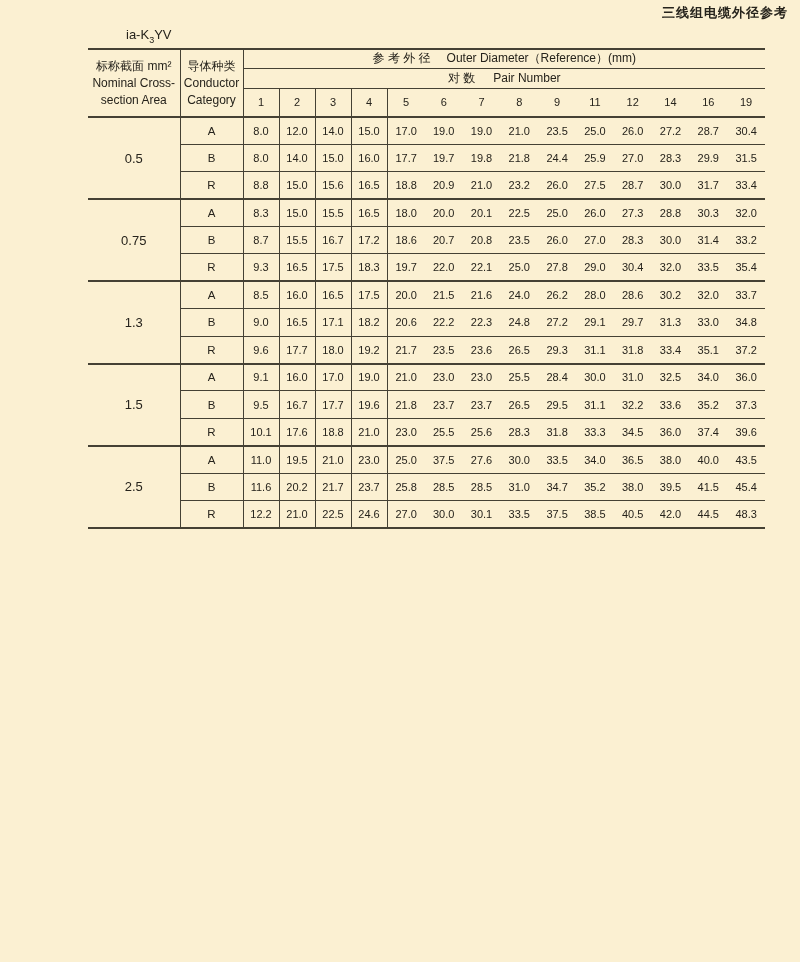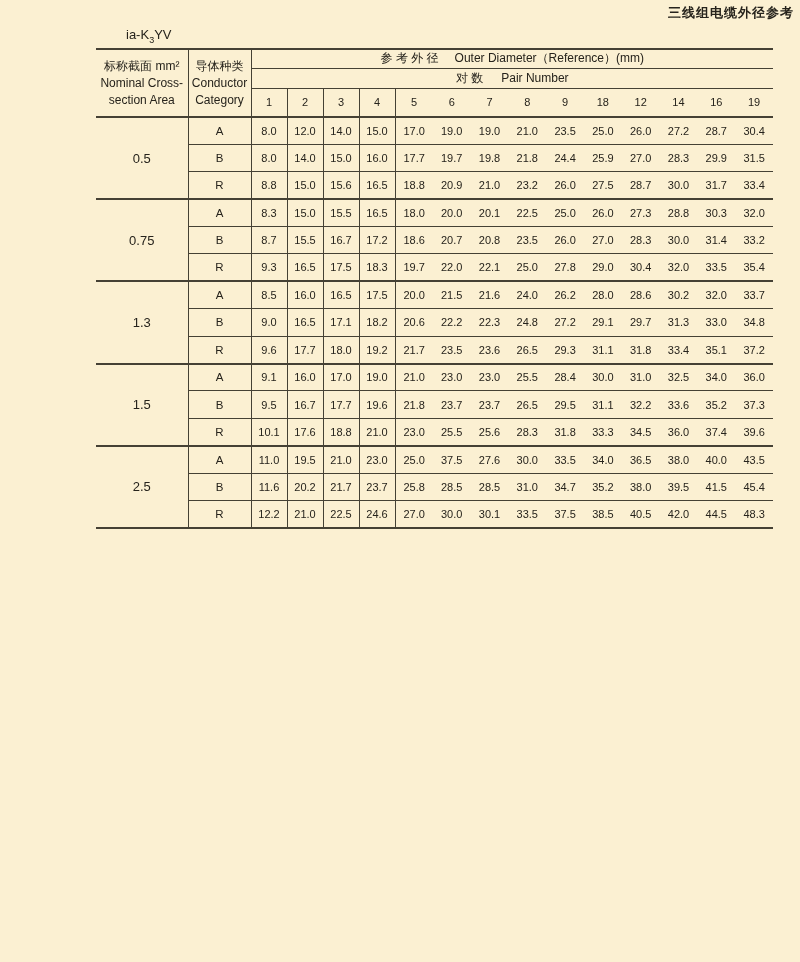--- a/index.html
+++ b/index.html
@@ -6,33 +6,33 @@
   body {
     width: 800px; height: 962px;
     background: #FBF0D2;
     font-family: "Liberation Sans", "DejaVu Sans", sans-serif;
     color: #26231C;
   }
   .page { position: relative; width: 800px; height: 962px; overflow: hidden; }
 
   
   .titleblock {
-    position: absolute; top: 5px; right: 6px;
+    position: absolute; top: 5px; right: 12px;
     text-align: right; font-weight: bold; line-height: 16px;
   }
   .title-zh { font-size: 13px; letter-spacing: 1px; }
   .title-en { font-size: 13px; }
 
   
   .model { position: absolute; left: 100px; top: 27px; font-size: 13px; margin-left: 26px; }
   .model sub { font-size: 9px; }
 
   
   table.cable {
-    position: absolute; left: 96px; top: 48px;
+    position: absolute; left: 88px; top: 48px;
     width: 677px;
     border-collapse: collapse; table-layout: fixed;
     border-top: 2px solid #454134;
   }
   col.c-area { width: 92px; }
   col.c-cat  { width: 63px; }
   col.c-n    { width: 36px; }
   col.c-w    { width: 37.8px; }
 
   td { padding: 0; text-align: center; vertical-align: middle; }
@@ -109,21 +109,21 @@
       <tr class="r-pn" id="pair-row">
           <td class="pn hb2 vline">1</td>
           <td class="pn hb2 vline">2</td>
           <td class="pn hb2 vline">3</td>
           <td class="pn hb2 vline">4</td>
           <td class="pn hb2">5</td>
           <td class="pn hb2">6</td>
           <td class="pn hb2">7</td>
           <td class="pn hb2">8</td>
           <td class="pn hb2">9</td>
-          <td class="pn hb2">18</td>
+          <td class="pn hb2">11</td>
           <td class="pn hb2">12</td>
           <td class="pn hb2">14</td>
           <td class="pn hb2">16</td>
           <td class="pn hb2">19</td>
         </tr>
     <tr style="height: 27.4px;">
           <td class="area vline hb2" rowspan="3">0.5</td>
           <td class="cat vline hb1">A</td>
           <td class="val hb1 vline">8.0</td>
           <td class="val hb1 vline">12.0</td>

